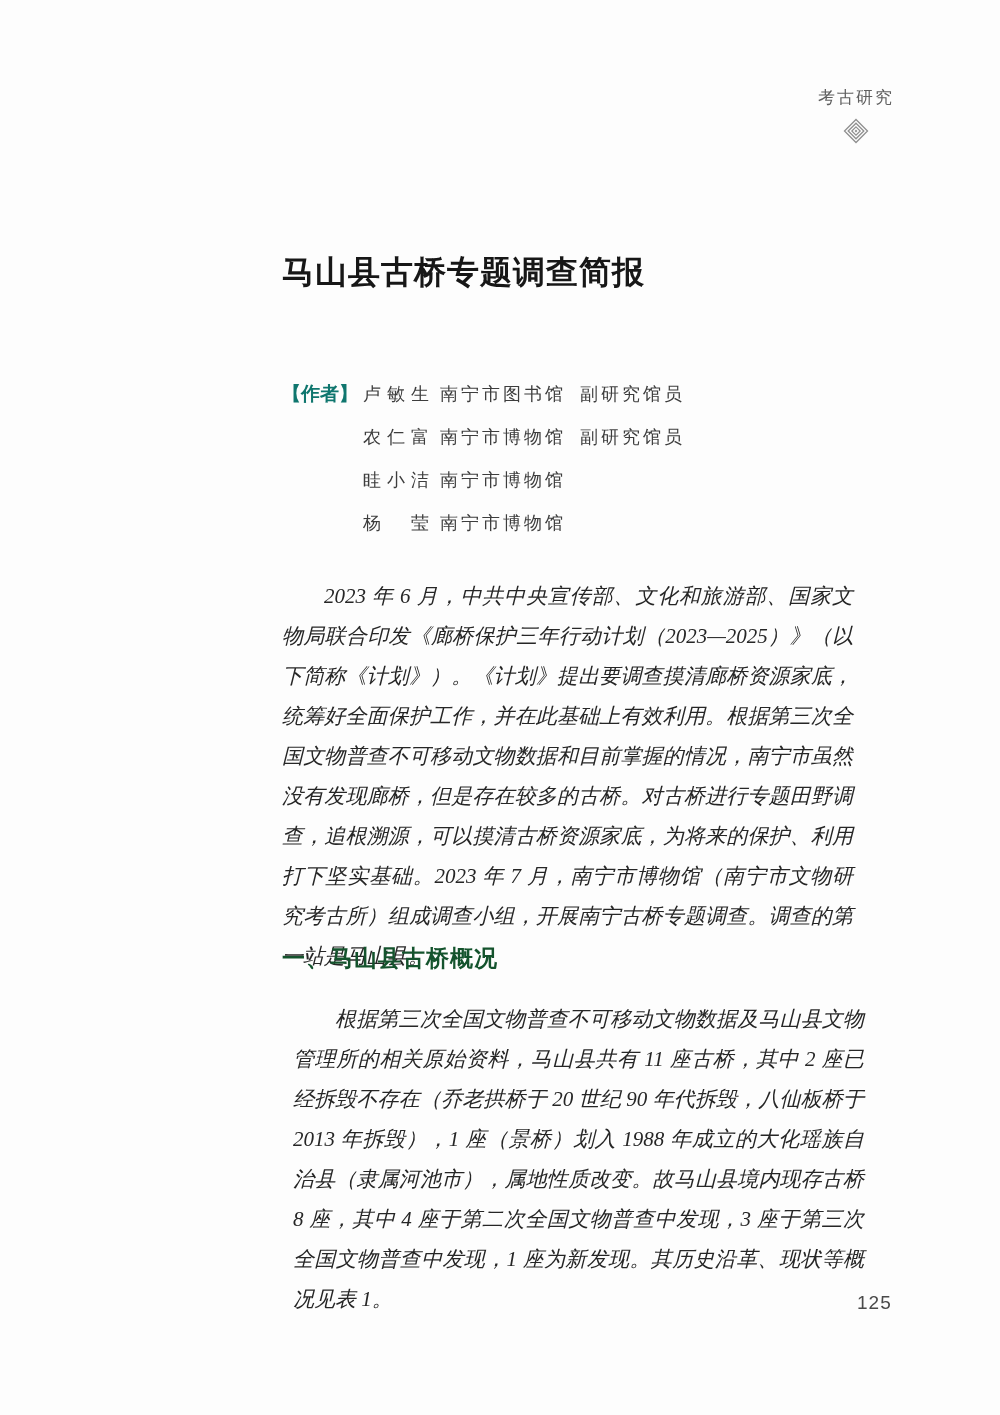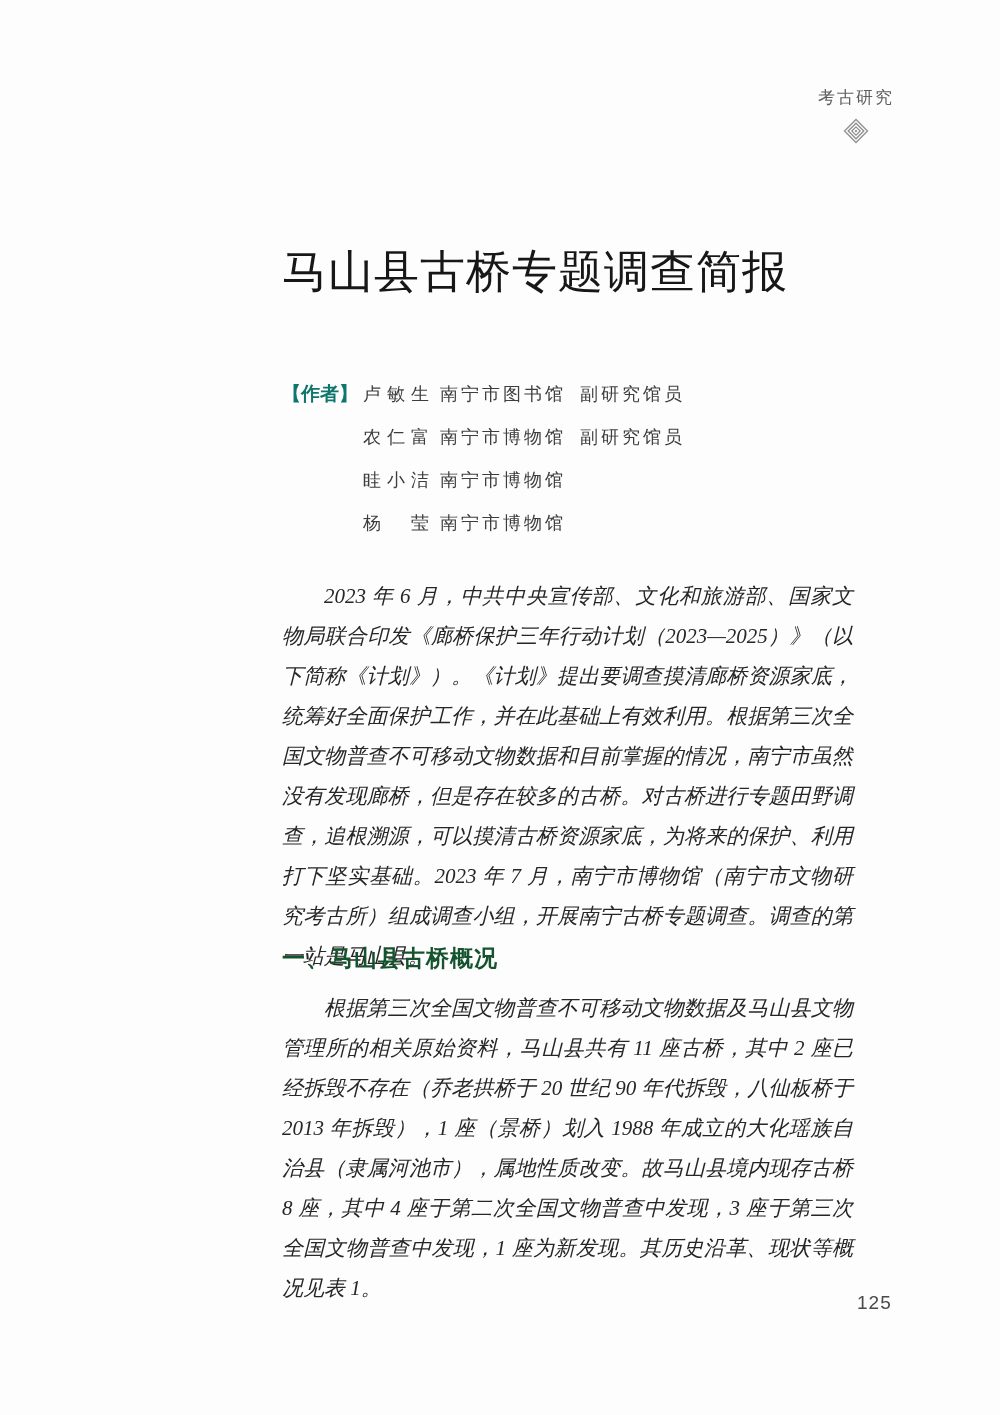--- a/index.html
+++ b/index.html
@@ -22,21 +22,21 @@
     font-family:"Liberation Sans","DejaVu Sans",sans-serif;
     font-size:17px;letter-spacing:2px;color:#5f5f5f;
   }
   .running-head svg{display:block;}
 
   
   .col{position:absolute;left:282px;width:571px;}
 
   .article-title{
     top:246px;
-    font-size:45px;line-height:52px;font-weight:400;
+    font-size:32px;line-height:52px;font-weight:700;
     color:#171717;letter-spacing:1px;
     white-space:nowrap;
   }
 
   .authors{top:372px;}
   .author-row{
     display:flex;align-items:baseline;
     height:43px;line-height:43px;
     font-size:18px;color:#3d3d3d;
   }
@@ -114,17 +114,17 @@
       <span class="author-label blank">【作者】</span>
       <span class="author-name">杨　莹</span>
       <span class="author-affil">南宁市博物馆</span>
     </div>
   </div>
 
   <p class="col body-para para-intro" style="position:absolute;margin:0;">2023 年 6 月，中共中央宣传部、文化和旅游部、国家文物局联合印发《廊桥保护三年行动计划（2023—2025）》（以下简称《计划》）。《计划》提出要调查摸清廊桥资源家底，统筹好全面保护工作，并在此基础上有效利用。根据第三次全国文物普查不可移动文物数据和目前掌握的情况，南宁市虽然没有发现廊桥，但是存在较多的古桥。对古桥进行专题田野调查，追根溯源，可以摸清古桥资源家底，为将来的保护、利用打下坚实基础。2023 年 7 月，南宁市博物馆（南宁市文物研究考古所）组成调查小组，开展南宁古桥专题调查。调查的第一站是马山县。</p>
 
   <h2 class="col section-heading" style="position:absolute;margin:0;">一、马山县古桥概况</h2>
 
-  <p class="col body-para para-section1" style="position:absolute;margin:0;">根据第三次全国文物普查不可移动文物数据及马山县文物管理所的相关原始资料，马山县共有 11 座古桥，其中 2 座已经拆毁不存在（乔老拱桥于 20 世纪 90 年代拆毁，八仙板桥于 2013 年拆毁），1 座（景桥）划入 1988 年成立的大化瑶族自治县（隶属河池市），属地性质改变。故马山县境内现存古桥 8 座，其中 4 座于第二次全国文物普查中发现，3 座于第三次全国文物普查中发现，1 座为新发现。其历史沿革、现状等概况见表 1。</p>
+  <p class="col body-para para-section1" style="position:absolute;margin:11px;">根据第三次全国文物普查不可移动文物数据及马山县文物管理所的相关原始资料，马山县共有 11 座古桥，其中 2 座已经拆毁不存在（乔老拱桥于 20 世纪 90 年代拆毁，八仙板桥于 2013 年拆毁），1 座（景桥）划入 1988 年成立的大化瑶族自治县（隶属河池市），属地性质改变。故马山县境内现存古桥 8 座，其中 4 座于第二次全国文物普查中发现，3 座于第三次全国文物普查中发现，1 座为新发现。其历史沿革、现状等概况见表 1。</p>
 
   <div class="page-number">125</div>
 
 </div>
 
 </body></html>

